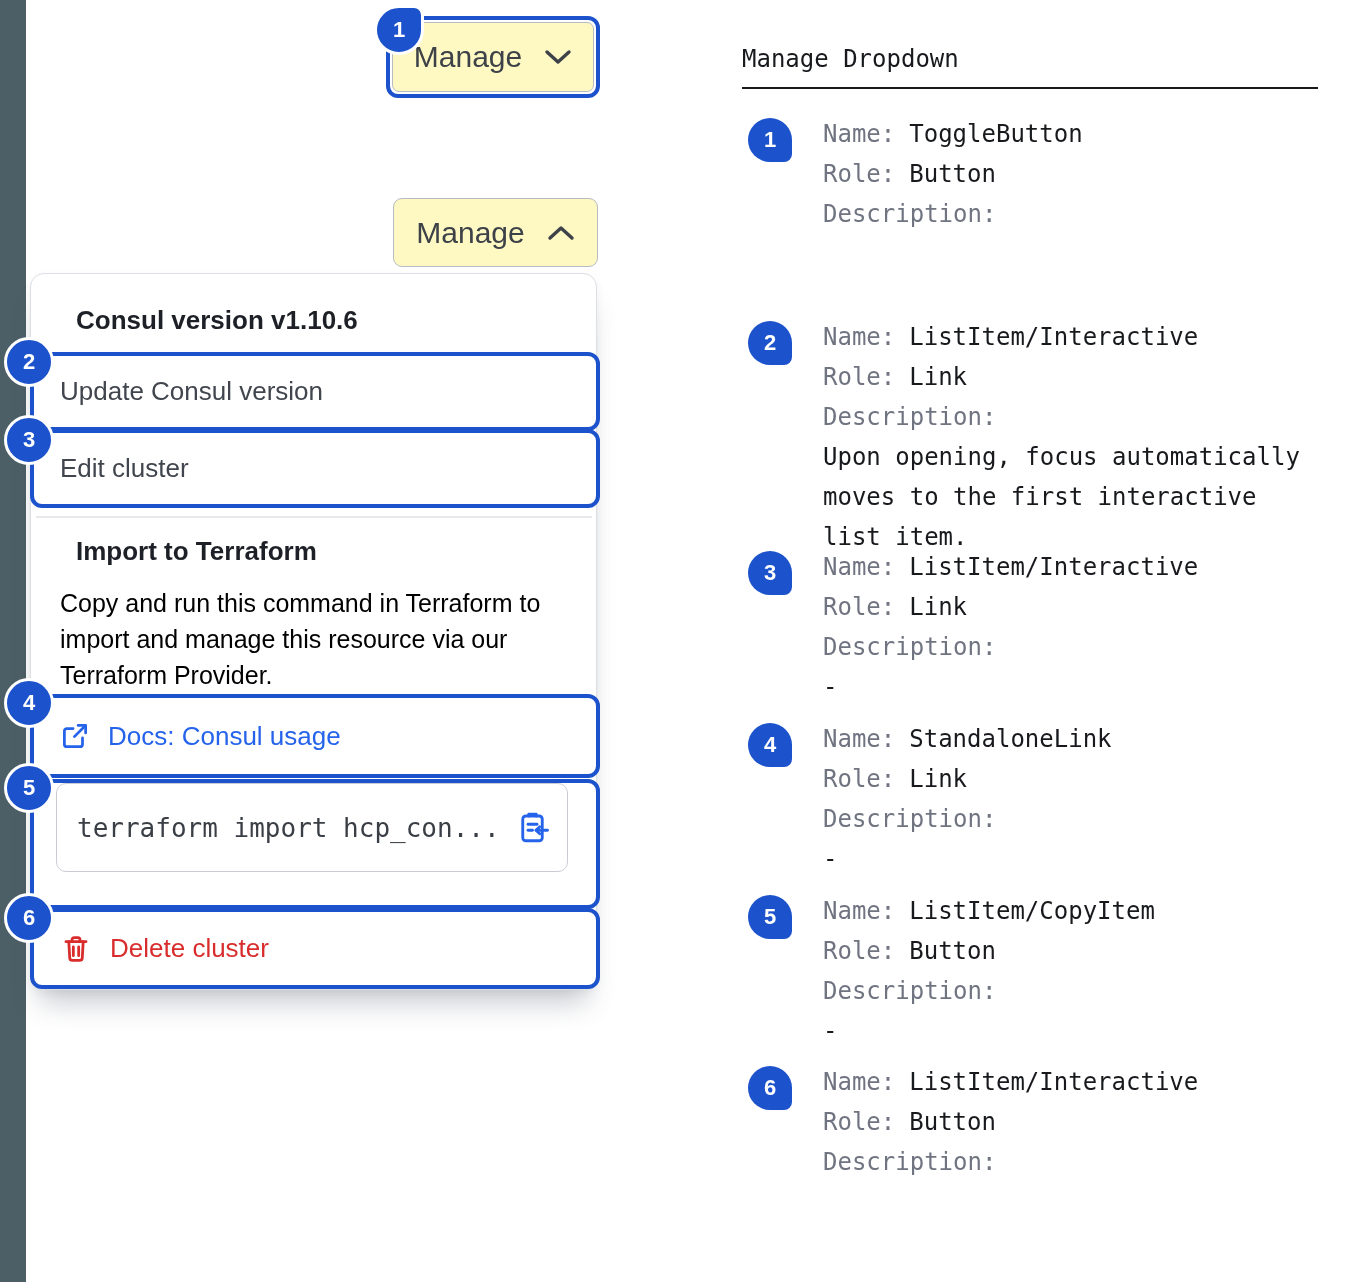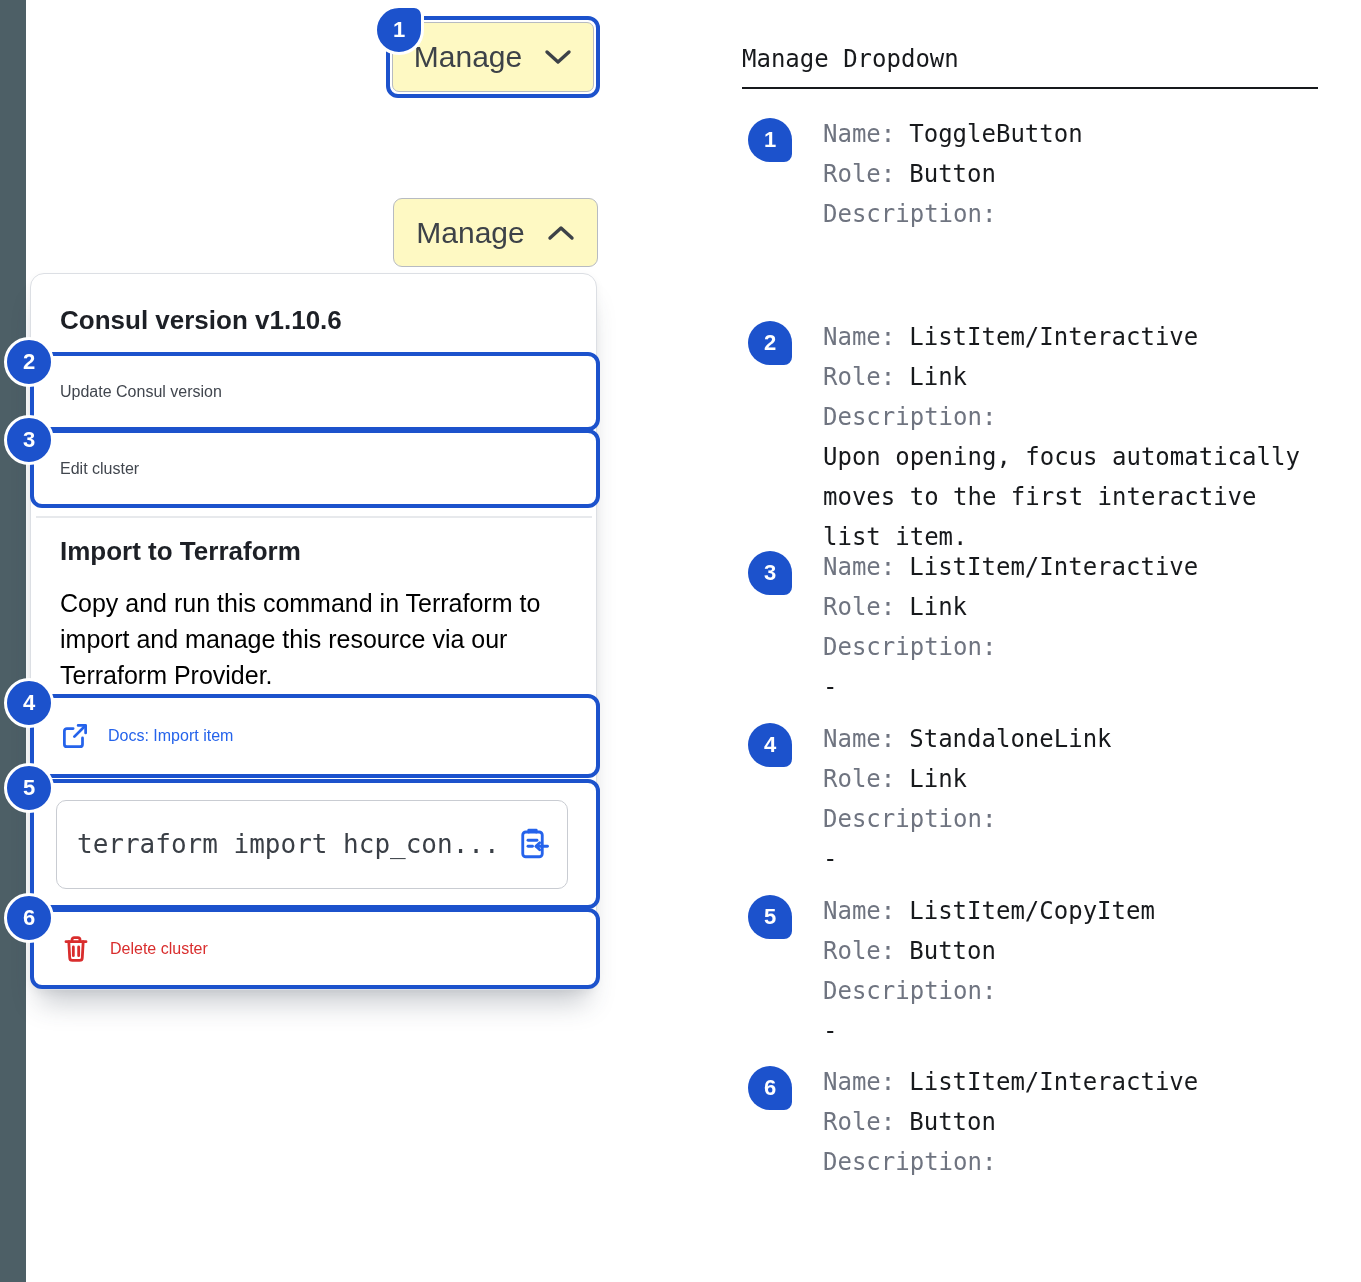--- a/index.html
+++ b/index.html
@@ -24,41 +24,41 @@
   .btn1-hl .manage-btn{width:100%;height:100%;border-radius:7px;}
   .btn2{position:absolute;left:393px;top:198px;width:205px;height:69px;}
 
   
   .dropdown-panel{
     position:absolute;left:30px;top:273px;width:567px;height:717px;
     background:#ffffff;border:1px solid #dcdfe4;border-radius:14px;
     box-shadow:0 22px 28px -10px rgba(52,62,78,0.28), 0 3px 8px rgba(0,0,0,0.05);
     z-index:1;box-sizing:border-box;
   }
-  .section-header{position:absolute;font-size:26px;font-weight:bold;color:#1d2026;z-index:2;}
+  .section-header{position:absolute;font-size:26px;font-weight:bold;color:#1d2026;z-index:2;margin-left:16px;}
   .hdr-version{left:60px;top:305px;}
   .hdr-import{left:60px;top:536px;}
   .import-desc{position:absolute;left:60px;top:585px;width:505px;font-size:25px;line-height:36px;color:#000000;z-index:2;}
   .separator{position:absolute;left:36px;top:516px;width:556px;height:2px;background:#e7e9ec;z-index:2;}
 
   
   .menu-item{
     width:100%;height:100%;display:flex;align-items:center;
     padding-left:26px;box-sizing:border-box;
-    font-size:16px;color:#41464e;cursor:pointer;background:transparent;gap:18px;
+    font-size:26px;color:#41464e;cursor:pointer;background:transparent;gap:18px;
   }
   .box2{left:30px;top:352px;width:570px;height:79px;}
   .box3{left:30px;top:429px;width:570px;height:79px;}
   .box4{left:30px;top:694px;width:570px;height:84px;}
   .box5{left:30px;top:779px;width:570px;height:130px;}
   .box6{left:30px;top:908px;width:570px;height:81px;}
   .link-item{color:#2563eb;}
   .danger-item{color:#d92d2d;}
 
-  .code-row{width:100%;height:100%;display:flex;align-items:center;padding:0 22px;box-sizing:border-box;}
+  .code-row{width:100%;height:100%;display:flex;align-items:flex-start;padding:0 22px;box-sizing:border-box;}
   .code-box{
     position:relative;width:512px;height:89px;background:#ffffff;
     border:1px solid #c9ccd2;border-radius:10px;display:flex;align-items:center;
     padding-left:20px;box-sizing:border-box;
     font-family:"DejaVu Sans Mono",monospace;font-size:26px;color:#3a3f46;
   }
   .copy-btn{position:absolute;right:14px;top:50%;transform:translateY(-50%);width:38px;height:38px;display:flex;align-items:center;justify-content:center;cursor:pointer;}
 
   
   .badge{
@@ -129,21 +129,21 @@
 
 <div class="hl box4">
   <div class="menu-item link-item">
     <span class="mi-icon">
       <svg width="30" height="30" viewBox="0 0 24 24" fill="none" stroke="#2563eb" stroke-width="2.2" stroke-linecap="round" stroke-linejoin="round">
           <path d="M18 13.5v5a2 2 0 0 1-2 2H5.5a2 2 0 0 1-2-2V8a2 2 0 0 1 2-2h5"></path>
           <polyline points="14.5 3.5 20.5 3.5 20.5 9.5"></polyline>
           <line x1="11.5" y1="12.5" x2="20" y2="4"></line>
         </svg>
     </span>
-    <span>Docs: Import item</span>
+    <span>Docs: Consul usage</span>
   </div>
 </div>
 <div class="badge badge-left b4">
     <span>4</span>
   </div>
 
 <div class="hl box5">
   <div class="code-row">
     <div class="code-box">
       <span>terraform import hcp_con...</span>

